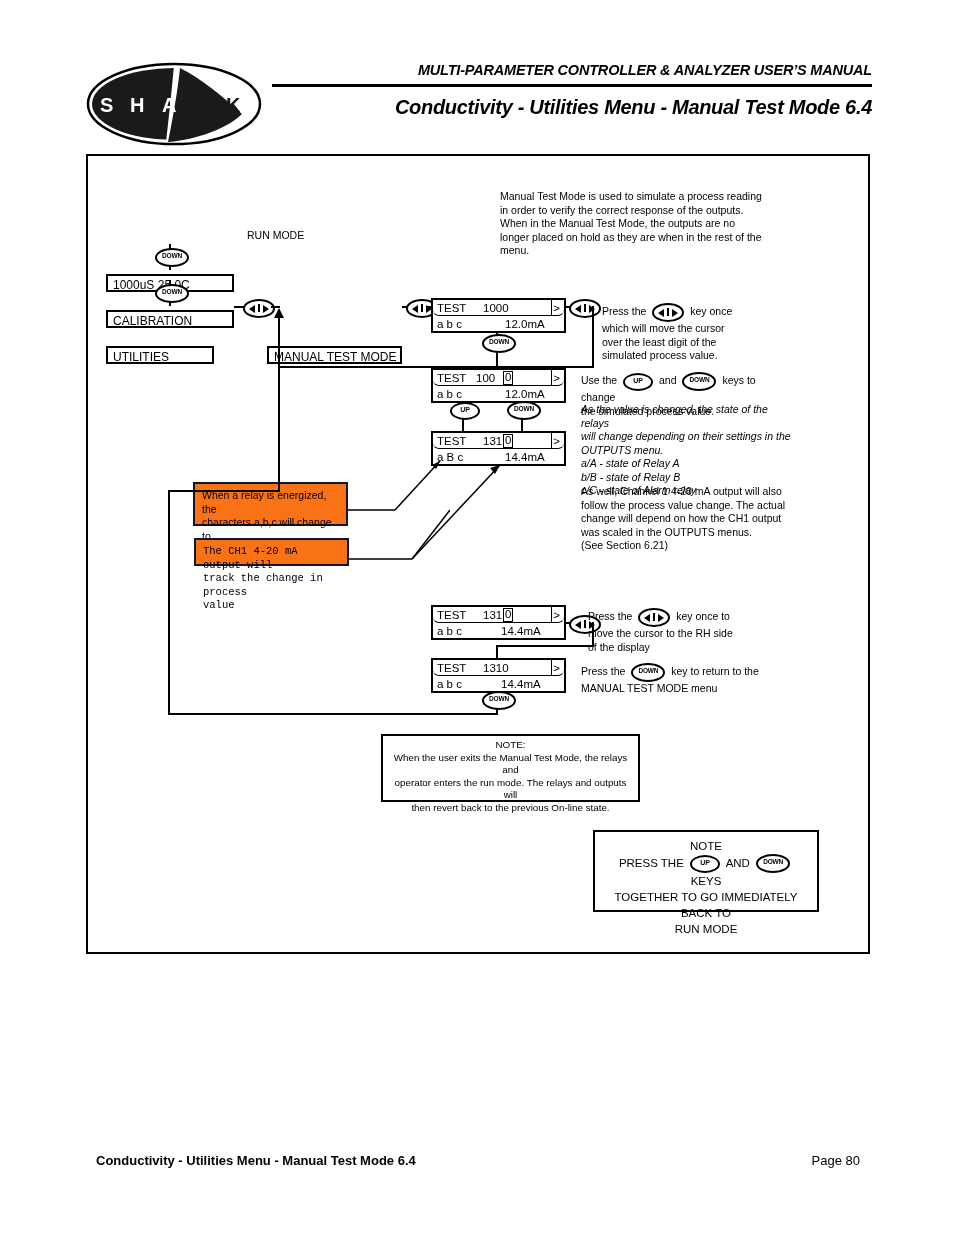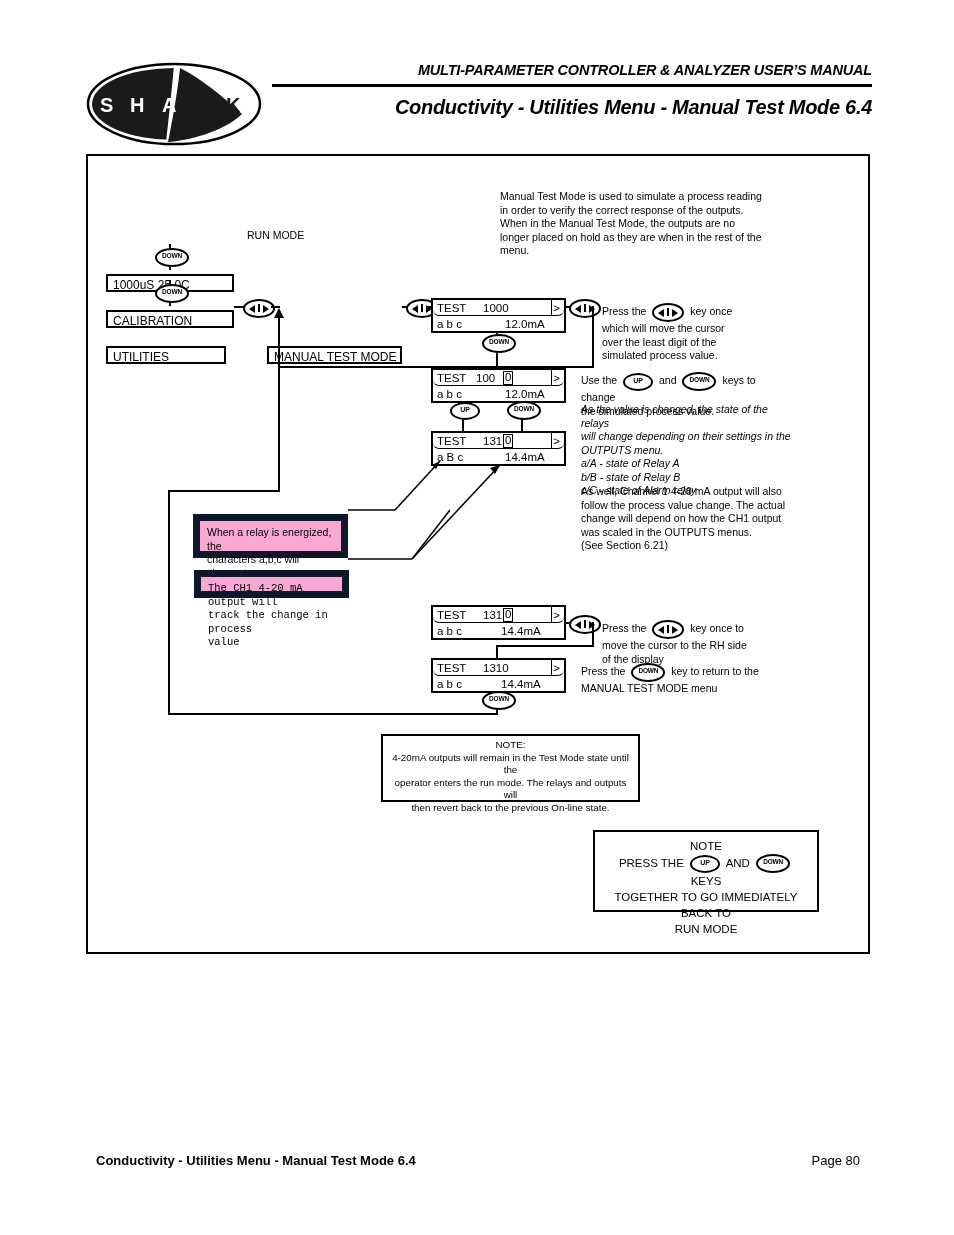--- a/index.html
+++ b/index.html
@@ -45,22 +45,22 @@
   .key.lr .tri{position:absolute;top:50%;width:0;height:0;
                border-top:4px solid transparent;border-bottom:4px solid transparent;
                margin-top:-4px;}
   .key.lr .tri.l{left:4px;border-right:6px solid #000;}
   .key.lr .tri.r{right:4px;border-left:6px solid #000;}
   .key.lr .bar{position:absolute;left:50%;top:3px;margin-left:-1px;
                width:2px;height:8px;background:#000;}
 
   
   .txt{font-size:10.5px;line-height:13.5px;}
-  .txtbox{border:7px solid #0f172a;box-sizing:border-box;background:#f9a8d4;
-          font-size:10.5px;line-height:13.5px;padding:5px 7px;margin-top:32px;}
+  .txtbox{border:2px solid #0f172a;box-sizing:border-box;background:#f97316;
+          font-size:10.5px;line-height:13.5px;padding:5px 7px;}
   .notebox{border:2px solid #000;box-sizing:border-box;background:#fff;
            font-size:9.8px;line-height:12.5px;text-align:center;padding:3px 5px;}
   .notebox2{border:2px solid #000;box-sizing:border-box;background:#fff;
             font-size:11.5px;line-height:16px;text-align:center;padding:6px 8px;}
 
   
   .ln{background:#000;position:absolute;}
   .lnh{height:2px;}
   .lnv{width:2px;}
 
@@ -117,21 +117,21 @@
 
 <div class="abs menubox" style="left:106px;top:262px;width:128px;height:18px;">
   <span>CALIBRATION</span>
 </div>
 
 <div class="abs ln lnv" style="left:169px;top:280px;height:26px;"></div>
 <div class="abs" style="left:155px;top:284px;">
   <span class="key down">DOWN</span>
 </div>
 
-<div class="abs menubox" style="left:106px;top:298px;width:120px;height:18px;">
+<div class="abs menubox" style="left:106px;top:298px;width:108px;height:18px;">
   <span>UTILITIES</span>
 </div>
 
 <div class="abs ln lnh" style="left:234px;top:306px;width:10px;"></div>
 <div class="abs" style="left:243px;top:299px;">
   <span class="key lr">
     <i class="tri l"></i><i class="bar"></i><i class="tri r"></i>
   </span>
 </div>
 <div class="abs ln lnh" style="left:271px;top:306px;width:9px;"></div>
@@ -297,21 +297,21 @@
 <div class="abs ln lnh" style="left:566px;top:622px;width:8px;"></div>
 <div class="abs" style="left:569px;top:615px;">
   <span class="key lr">
     <i class="tri l"></i><i class="bar"></i><i class="tri r"></i>
   </span>
 </div>
 <div class="abs ln lnv" style="left:592px;top:622px;height:25px;"></div>
 <div class="abs ln lnh" style="left:496px;top:645px;width:97px;"></div>
 <div class="abs ln lnv" style="left:496px;top:645px;height:14px;"></div>
 
-<div class="abs txt" style="left:602px;top:608px;width:200px;margin-top:12px;">
+<div class="abs txt" style="left:588px;top:608px;width:200px;">
   <div>
     <span>Press the</span>
     <span class="key lr" style="margin:0 3px;">
       <i class="tri l"></i><i class="bar"></i><i class="tri r"></i>
     </span>
     <span>key once to</span>
   </div>
   <div>move the cursor  to the RH side</div>
   <div>of the display</div>
 </div>
@@ -345,21 +345,21 @@
 <div class="abs ln lnh" style="left:168px;top:713px;width:330px;"></div>
 <div class="abs ln lnv" style="left:168px;top:490px;height:225px;"></div>
 <div class="abs ln lnh" style="left:168px;top:490px;width:112px;"></div>
 <div class="abs ln lnv" style="left:278px;top:318px;height:174px;"></div>
 <svg class="abs" style="left:271px;top:306px;width:16px;height:16px;">
   <polygon points="8,2 3,12 13,12" fill="#000"></polygon>
 </svg>
 
 <div class="abs notebox" style="left:381px;top:734px;width:259px;height:68px;">
   <div>NOTE:</div>
-  <div>4-20mA outputs will remain in the Test Mode state until the</div>
+  <div>When the user exits the Manual Test Mode, the relays and</div>
   <div>operator enters the run mode. The relays and outputs will</div>
   <div>then revert back to the previous On-line state.</div>
 </div>
 
 <div class="abs notebox2" style="left:593px;top:830px;width:226px;height:82px;">
   <div>NOTE</div>
   <div>
     <span>PRESS THE</span>
     <span class="key up" style="margin:0 3px;">UP</span>
     <span>AND</span>

